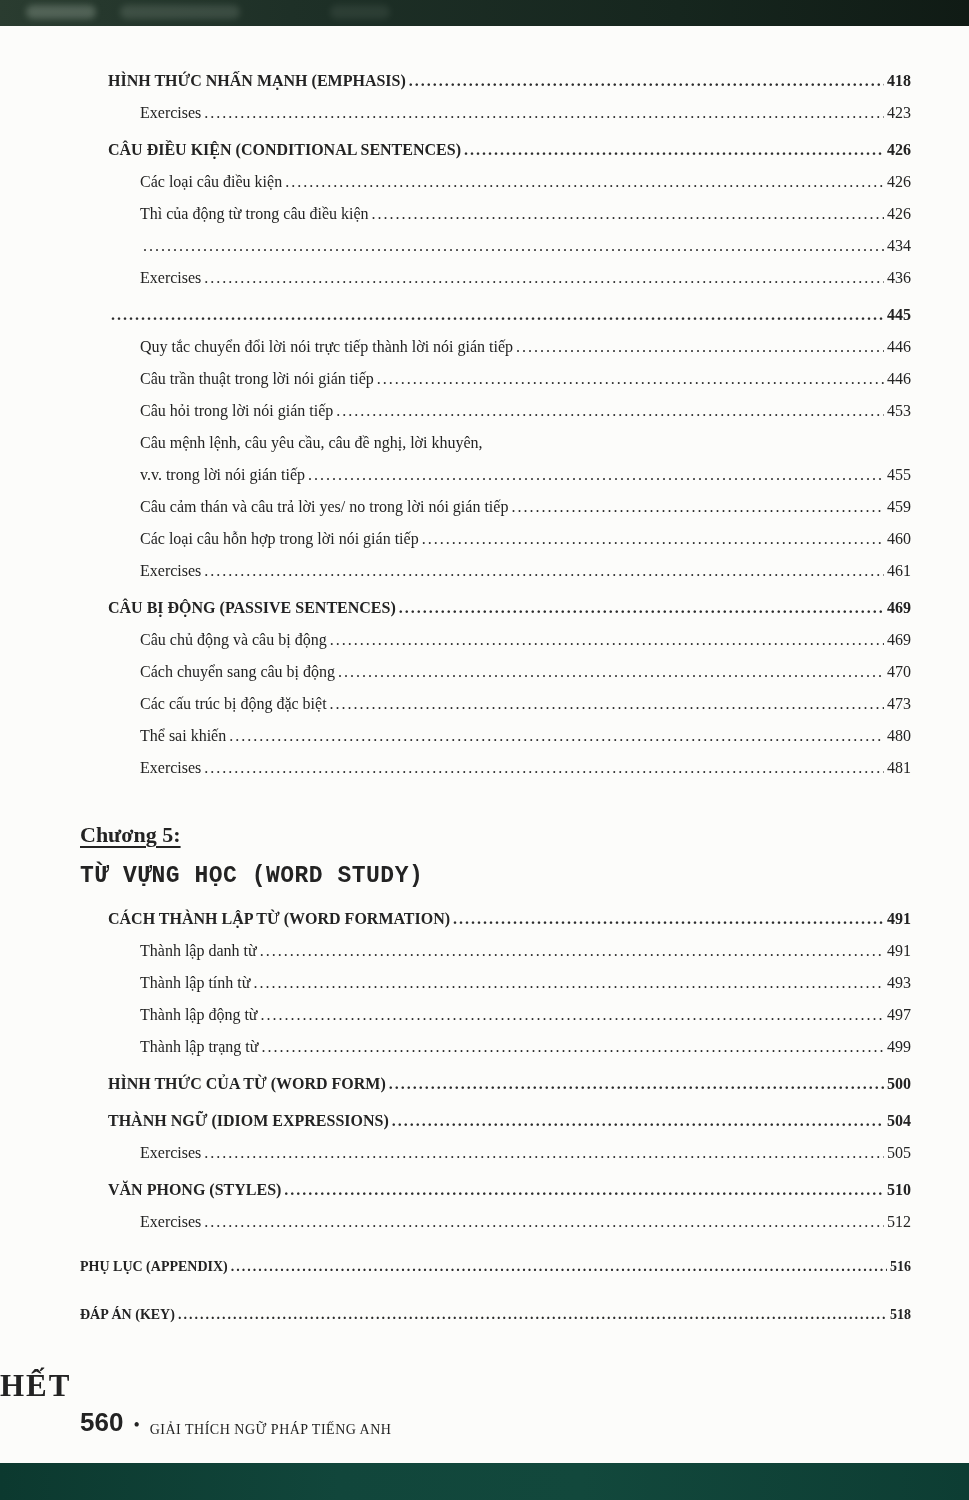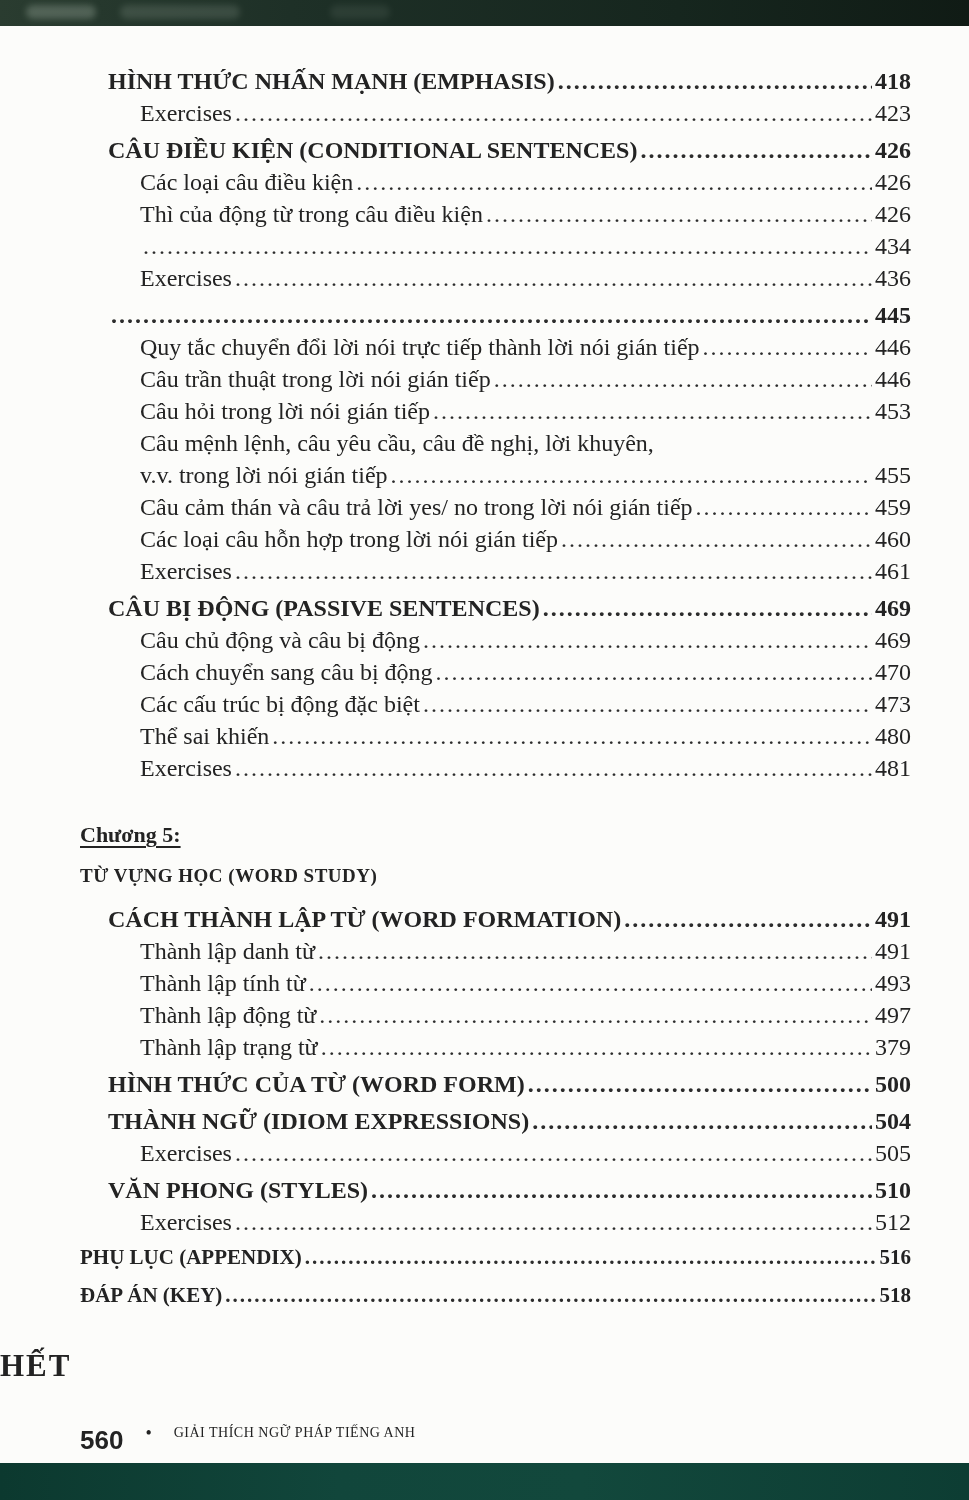--- a/index.html
+++ b/index.html
@@ -38,21 +38,21 @@
   }
 
   
   .toc {
     padding: 60px 58px 0 80px;
   }
   .entry {
     display: flex;
     align-items: baseline;
     line-height: 32px;
-    font-size: 24px;
+    font-size: 16px;
     white-space: nowrap;
   }
   .entry .label { flex: 0 0 auto; }
   .entry .dots {
     flex: 1 1 auto;
     overflow: hidden;
     white-space: nowrap;
     margin: 0 3px;
   }
   .entry .dots::after {
@@ -63,39 +63,39 @@
   .entry .pagenum { flex: 0 0 auto; text-align: right; }
 
   .entry.section { font-weight: bold; padding-left: 28px; margin-top: 5px; }
   .entry.sub { padding-left: 60px; }
   .entry.sub-nopage { padding-left: 60px; text-align: center; }
   .entry.chapter-label {
     font-weight: bold; font-size: 22px; margin-top: 24px; line-height: 38px;
   }
   .entry.chapter-label .label { text-decoration: underline; text-underline-offset: 4px; margin-top: 8px; }
   .entry.chapter-title {
-    font-weight: bold; font-size: 19px; line-height: 44px; letter-spacing: 0.5px;
-  }
-  .entry.appendix { font-weight: bold; font-size: 21px; line-height: 38px; }
+    font-weight: bold; font-size: 23px; line-height: 44px; letter-spacing: 0.5px; font-family: Liberation Mono, monospace;
+  }
+  .entry.appendix { font-weight: bold; font-size: 14px; margin-top: 10px; line-height: 38px; }
 
   .end-marker {
     text-align: left;
     font-weight: bold;
     font-size: 31px;
     letter-spacing: 2px;
     margin-top: 34px;
   }
 
   .footer {
     position: absolute;
     left: 80px;
-    bottom: 44px;
+    bottom: 62px;
     display: flex;
-    align-items: flex-start;
-    gap: 22px;
+    align-items: flex-end;
+    gap: 10px;
   }
   .footer .page-number {
     font-family: "Liberation Sans", "DejaVu Sans", sans-serif;
     font-weight: bold;
     font-size: 26px;
   }
   .footer .bullet { font-size: 18px; position: relative; top: -2px; }
   .footer .book-title {
     font-size: 14px;
     letter-spacing: 0.5px;
@@ -239,21 +239,21 @@
       <span class="pagenum">493</span>
     </div>
     <div class="entry sub">
       <span class="label">Thành lập động từ</span>
       <span class="dots"></span>
       <span class="pagenum">497</span>
     </div>
     <div class="entry sub">
       <span class="label">Thành lập trạng từ</span>
       <span class="dots"></span>
-      <span class="pagenum">379</span>
+      <span class="pagenum">499</span>
     </div>
     <div class="entry section">
       <span class="label">HÌNH THỨC CỦA TỪ (WORD FORM)</span>
       <span class="dots"></span>
       <span class="pagenum">500</span>
     </div>
     <div class="entry section">
       <span class="label">THÀNH NGỮ (IDIOM EXPRESSIONS)</span>
       <span class="dots"></span>
       <span class="pagenum">504</span>

